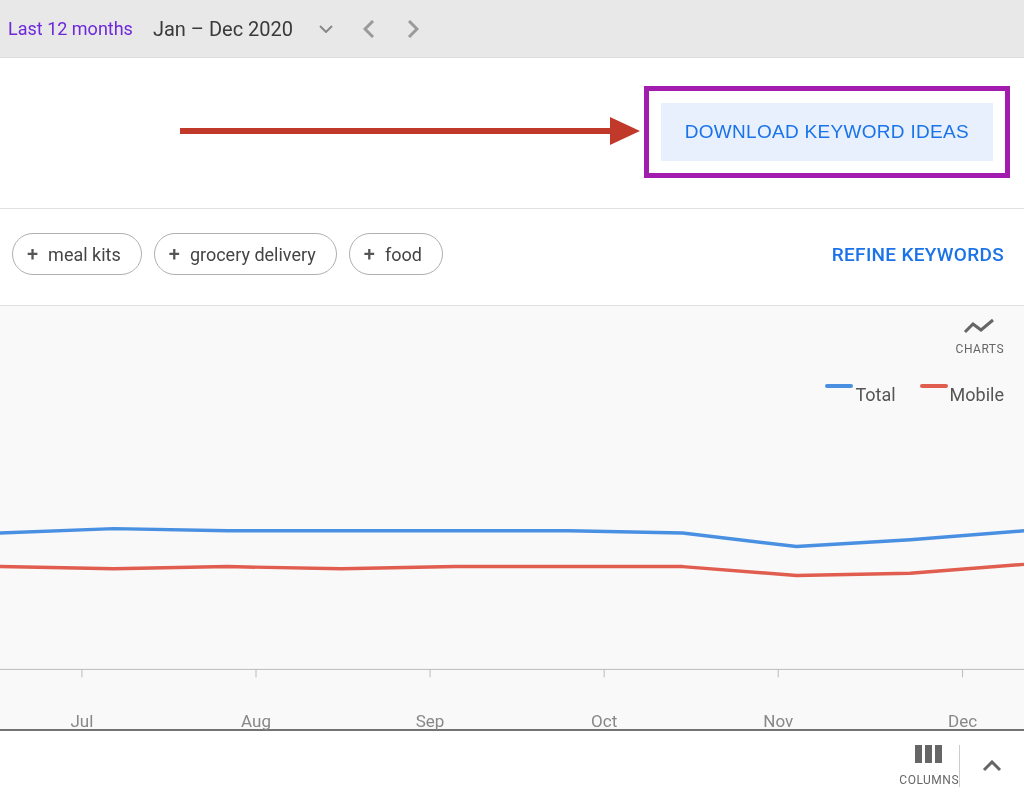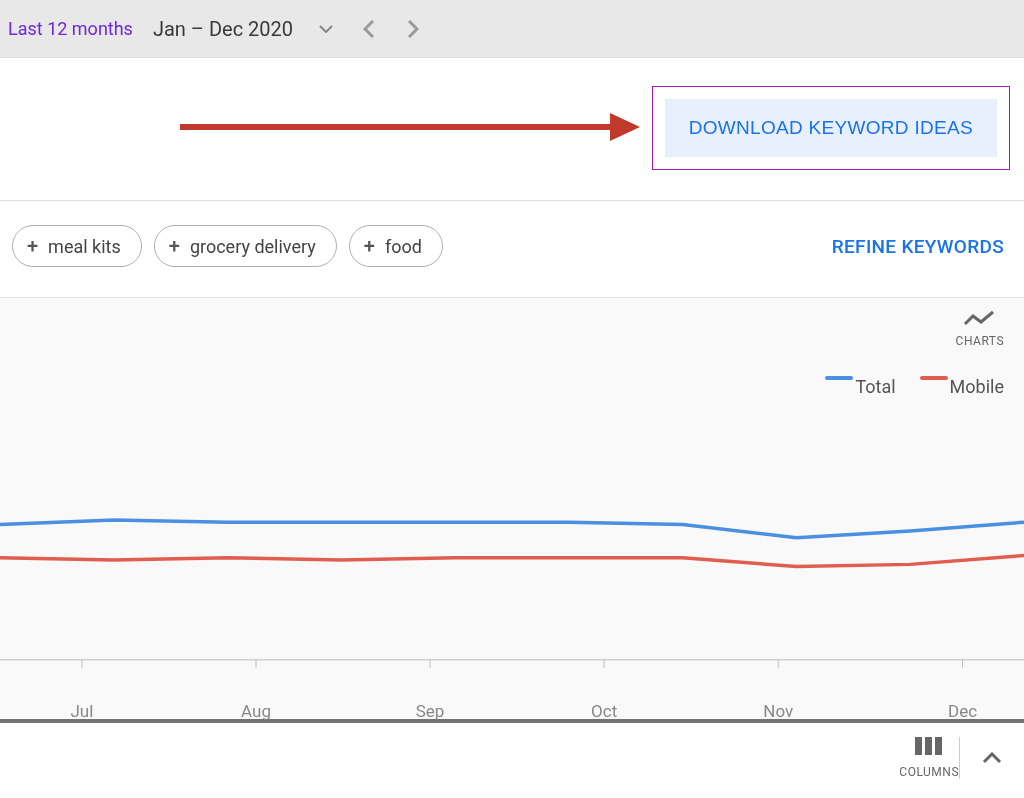--- a/index.html
+++ b/index.html
@@ -27,21 +27,21 @@
   .nav-arrow svg, .caret svg { display:block; }
 
   
   .download-row {
     display: flex; align-items: center; justify-content: flex-end;
     padding: 28px 14px 30px 14px;
     border-bottom: 1px solid #e0e0e0;
     position: relative;
   }
   .download-callout {
-    border: 1px solid #a21caf;
+    border: 5px solid #a21caf;
     padding: 12px;
     display: flex;
   }
   .download-btn {
     background: #e8f0fe;
     color: #1a73e8;
     border: none;
     font-weight: 500;
     font-size: 19px;
     letter-spacing: 0.3px;
@@ -67,21 +67,21 @@
     font-size: 18px; color: #444;
     cursor: pointer;
   }
   .chip .plus { font-size: 20px; font-weight: 500; color: #555; }
   .refine-link {
     color: #1a73e8; font-weight: 500; font-size: 19px;
     cursor: pointer; letter-spacing: 0.3px;
   }
 
   
-  .chart-section { background: #f9f9f9; padding-top: 24px; height: 425px; position: relative; border-bottom: 4px solid #737373;}
+  .chart-section { background: #f9f9f9; padding-top: 24px; height: 425px; position: relative; border-bottom: 2px solid #737373;}
   .chart-header {
     position: absolute; right: 20px; top: 12px;
     display:flex; flex-direction:column; align-items:center; gap:4px;
     color:#666; font-size:12px; letter-spacing:0.5px;
   }
   .chart-header svg { display:block; }
   .legend {
     position: absolute; right: 20px; top: 78px;
     display: flex; gap: 24px;
     font-size: 18px; color: #555;

